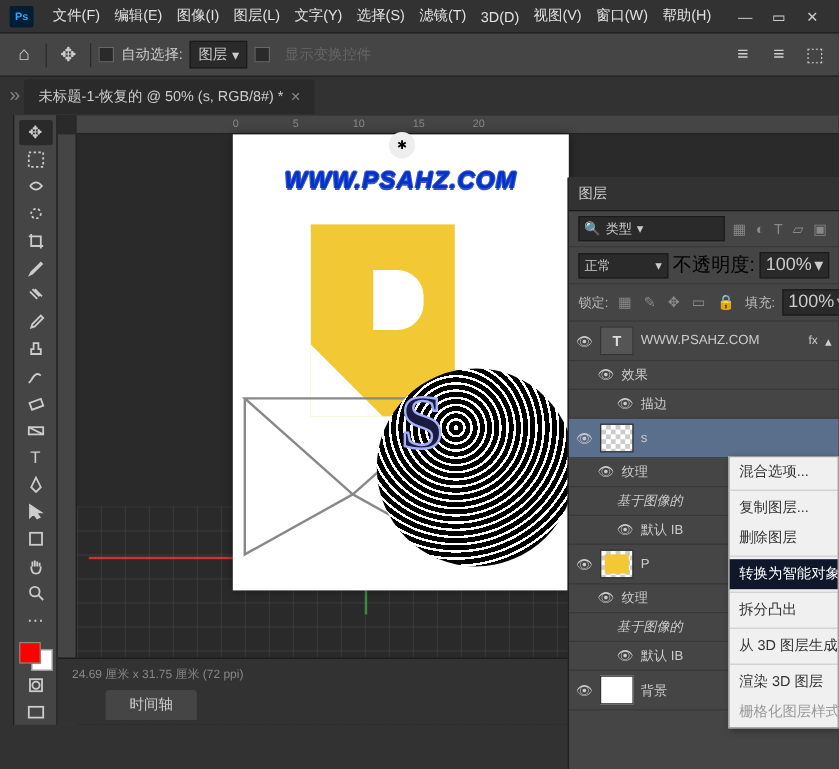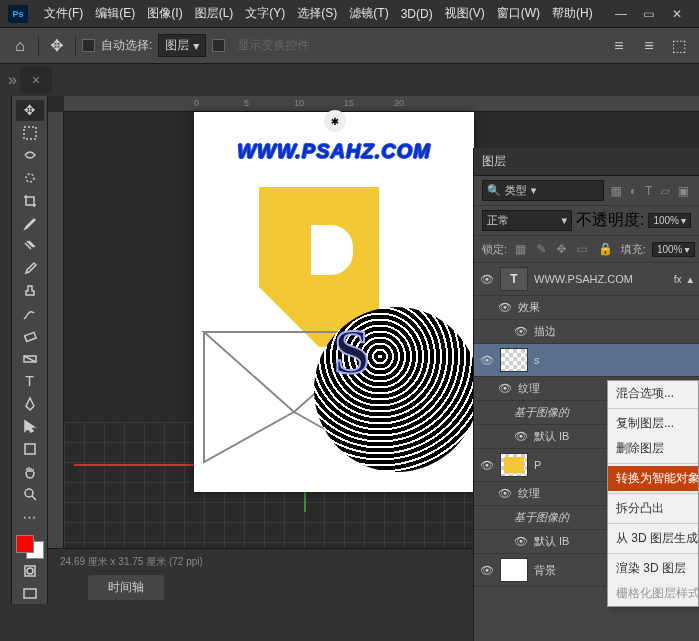--- a/index.html
+++ b/index.html
@@ -63,25 +63,25 @@
 .thumb.checker { background: repeating-conic-gradient(#ccc 0 25%, #fff 0 50%) 0 0/8px 8px; }
 .thumb.checker2 { background: repeating-conic-gradient(#ccc 0 25%, #fff 0 50%) 0 0/8px 8px; position: relative; }
 .thumb.checker2::after { content: ""; position: absolute; inset: 3px; background: #f2c934; }
 .thumb.white { background: #fff; }
 .layer-sub { padding-left: 24px; }
 .layer-sub2 { padding-left: 40px; }
 .fx { margin-left: auto; font-size: 10px; }
 .ctx-menu { position: absolute; right: 0; top: 380px; width: 92px; background: #f0f0f0; border: 1px solid #999; box-shadow: 2px 2px 6px rgba(0,0,0,0.3); z-index: 100; font-size: 12px; }
 .ctx-item { padding: 4px 8px; color: #333; cursor: pointer; white-space: nowrap; overflow: hidden; }
 .ctx-item.disabled { color: #999; }
-.ctx-item.hl { background: #c2410c; color: #fff; }
+.ctx-item.hl { background: #0f172a; color: #fff; }
 .ctx-sep { height: 1px; background: #ccc; margin: 2px 0; }
 .lock-row { color: #bbb; font-size: 11px; display: flex; align-items: center; gap: 6px; }
 .lbl { white-space: nowrap; }
-.pct-box { background: #2a2a2a; border: 1px solid #1a1a1a; padding: 1px 4px; color: #ccc; font-size: 10px; display: flex; align-items: flex-start; gap: 2px; }
+.pct-box { background: #2a2a2a; border: 1px solid #1a1a1a; padding: 1px 4px; color: #ccc; font-size: 15px; display: flex; align-items: flex-start; gap: 2px; }
 </style>
 </head>
 <body>
 
 <div class="titlebar">
   <div class="ps-logo">Ps</div>
   <div class="menu-item">文件(F)</div>
   <div class="menu-item">编辑(E)</div>
   <div class="menu-item">图像(I)</div>
   <div class="menu-item">图层(L)</div>
@@ -115,20 +115,21 @@
   <div style="margin-left:auto;display:flex;gap:6px">
     <div class="opt-icon">≡</div>
     <div class="opt-icon">≡</div>
     <div class="opt-icon">⬚</div>
   </div>
 </div>
 
 <div class="doc-tabs">
   <div style="width:12px;color:#888">»</div>
   <div class="doc-tab">
+    <span>未标题-1-恢复的 @ 50% (s, RGB/8#) *</span>
     <span class="tab-close">×</span>
   </div>
 </div>
 
 <div class="main">
   <div class="left-dock"></div>
   <div class="toolbox">
     <div class="tool active">✥</div>
     <div class="tool">
         <svg>

